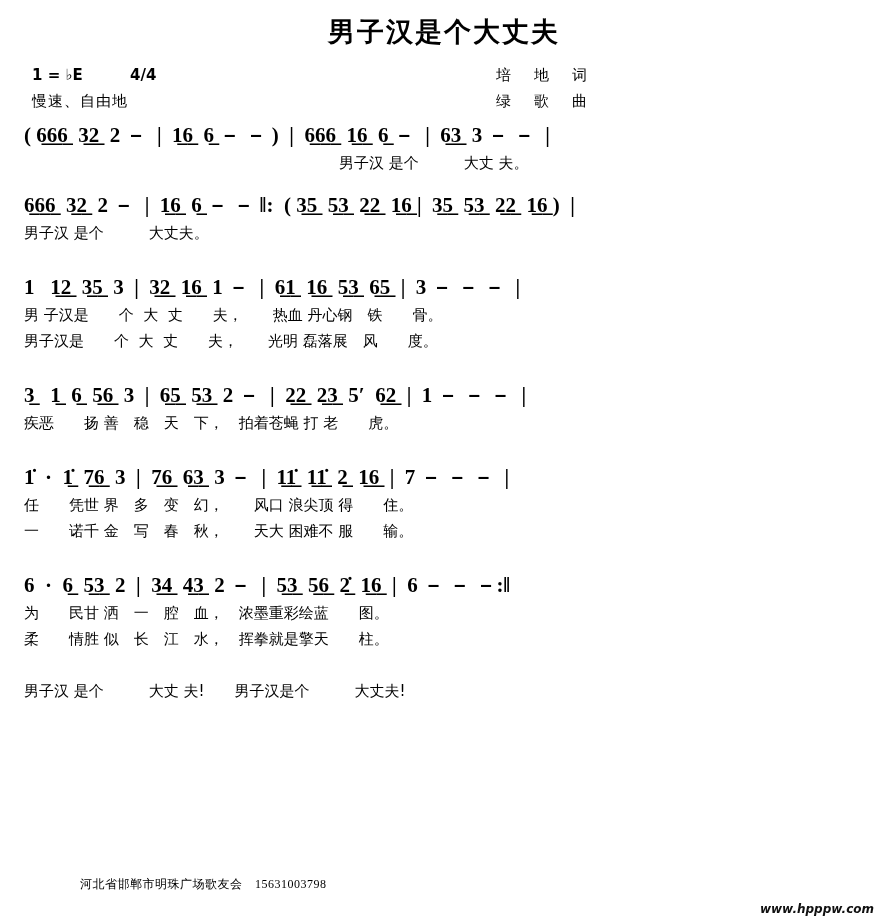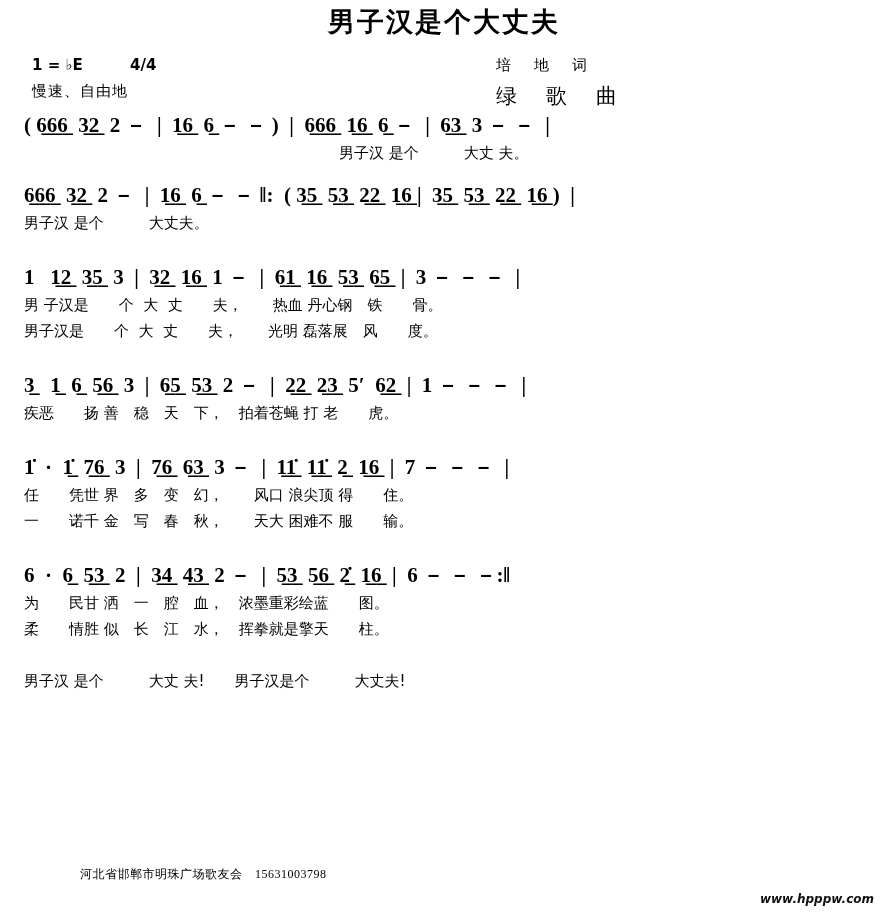--- a/index.html
+++ b/index.html
@@ -20,20 +20,21 @@
     width: 888px;
     height: 923px;
   }
   .title {
     text-align: center;
     font-family: "DejaVu Sans", sans-serif;
     font-weight: bold;
     font-size: 27px;
     letter-spacing: 2px;
     padding-top: 4px;
+    margin-top: 10px;
   }
   .meta {
     position: relative;
     height: 56px;
     margin-top: 14px;
   }
   .key-sig {
     position: absolute;
     left: 32px;
     top: 2px;
@@ -63,21 +64,21 @@
     top: 2px;
     font-family: "DejaVu Sans", sans-serif;
     font-size: 15px;
     letter-spacing: 4px;
   }
   .credit2 {
     position: absolute;
     left: 496px;
     top: 28px;
     font-family: "DejaVu Sans", sans-serif;
-    font-size: 21px;
+    font-size: 15px;
     letter-spacing: 4px;
   }
   .system {
     position: relative;
     margin: 0 0 0 0;
   }
   .notes {
     font-family: "Liberation Serif", serif;
     font-size: 21px;
     font-weight: bold;

